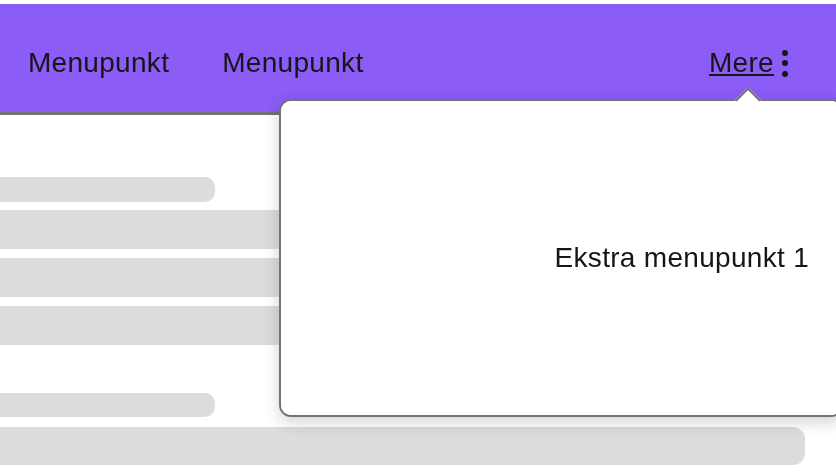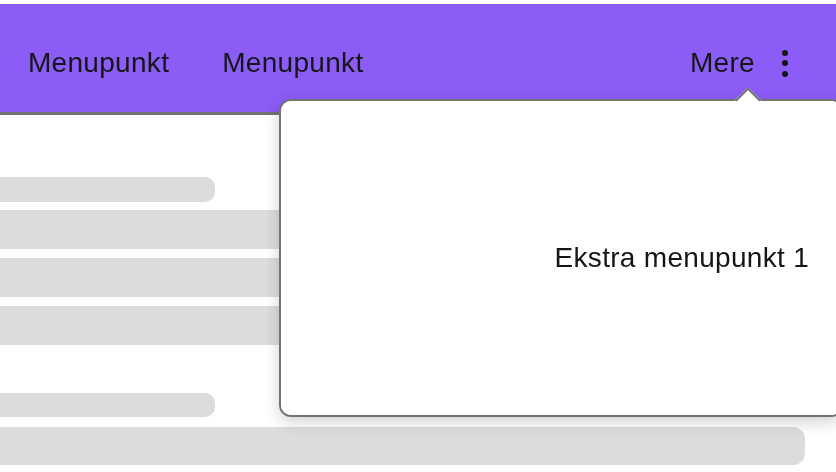--- a/index.html
+++ b/index.html
@@ -19,21 +19,21 @@
     background: #8b5cf6;
     border-bottom: 3px solid #737373;
     z-index: 2;
   }
   .nav-left {
     position: absolute; left: 28px; top: 0; height: 108px;
     display: flex; align-items: center; gap: 53px; padding-top: 10px;
   }
   .nav-right {
     position: absolute; right: 46px; top: 0; height: 108px;
-    display: flex; align-items: center; gap: 25px; padding-top: 10px;
+    display: flex; align-items: center; gap: 6px; padding-top: 10px; text-decoration: underline;
   }
   .nav-item, .more-label {
     font-size: 28px; letter-spacing: 0.3px; color: #161616;
     white-space: nowrap; cursor: pointer;
   }
   .kebab {
     display: flex; flex-direction: column; gap: 4.5px;
     align-items: center; cursor: pointer; padding: 2px;
   }
   .kebab i {

